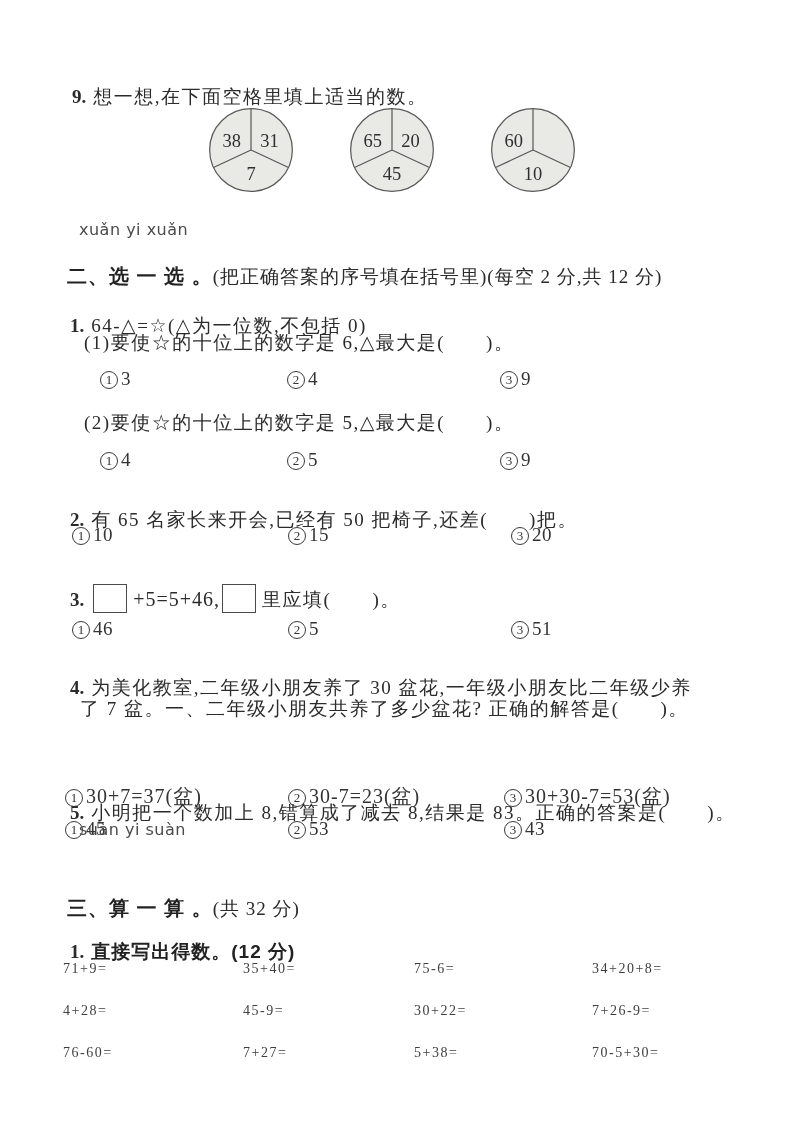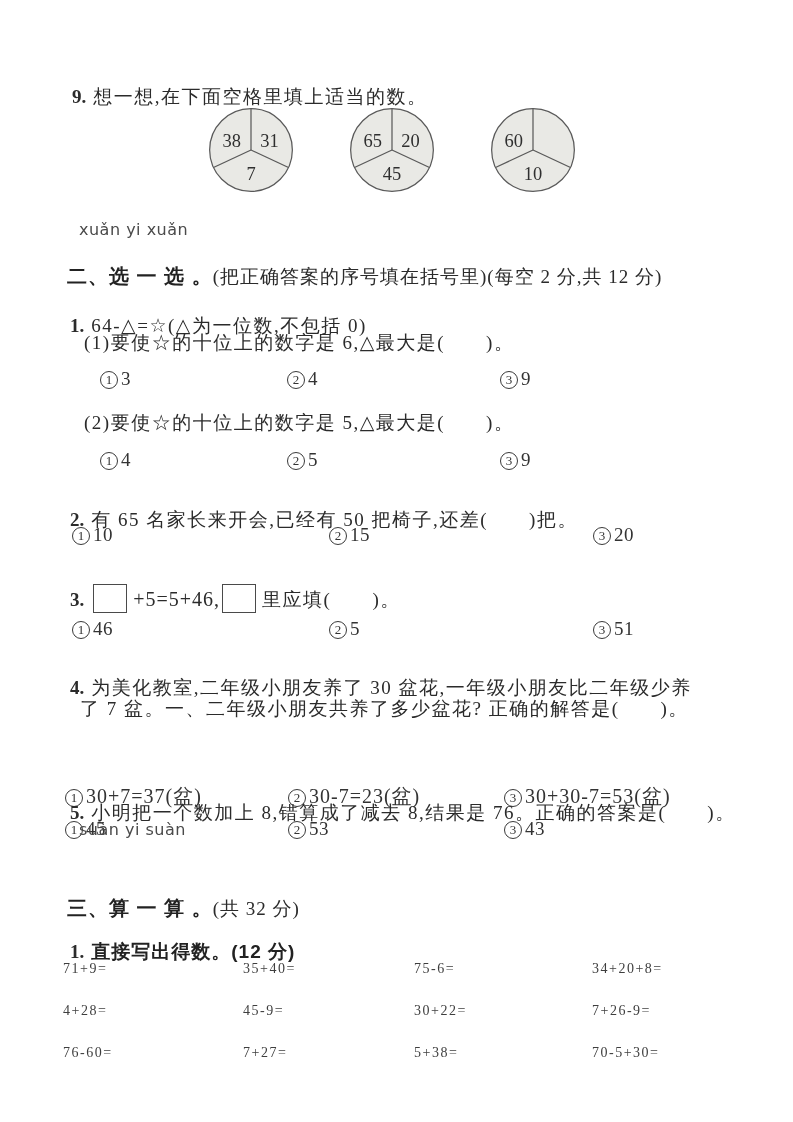--- a/index.html
+++ b/index.html
@@ -28,21 +28,21 @@
     font-weight:bold;font-size:20px;letter-spacing:1px;
     color:#222;
   }
   .sec-note{font-size:19px;letter-spacing:1px;color:#2b2b2b;}
   
   .opts{
     position:absolute;display:grid;font-size:19px;white-space:pre;
     letter-spacing:0.5px;color:#333;
   }
   .opts-a{left:0;padding-left:100px;grid-template-columns:187px 213px auto;}
-  .opts-b{left:0;padding-left:72px;grid-template-columns:216px 223px auto;gap:41px;}
+  .opts-b{left:0;padding-left:72px;grid-template-columns:216px 223px auto;}
   .opts-c{left:0;padding-left:65px;grid-template-columns:223px 216px auto;font-size:20px;letter-spacing:1px;}
   .circ{
     display:inline-block;box-sizing:border-box;
     width:18px;height:18px;border:1.3px solid #3a3a3a;border-radius:50%;
     text-align:center;line-height:15px;font-size:13px;font-style:normal;
     margin-right:3px;vertical-align:1px;letter-spacing:0;
   }
   
   .circles{position:absolute;left:207px;top:106px;display:flex;gap:53px;}
   .pie circle{fill:#e9e9e5;stroke:#595959;stroke-width:1.4;}
@@ -153,21 +153,21 @@
     <span class="qnum">4.</span><span>为美化教室,二年级小朋友养了 30 盆花,一年级小朋友比二年级少养</span>
   </div>
   <div class="line" style="left:80px;top:696px;">了 7 盆。一、二年级小朋友共养了多少盆花? 正确的解答是(　　)。</div>
   <div class="opts opts-c" style="top:738px;margin-top:45px;">
     <span><i class="circ">1</i><span>30+7=37(盆)</span></span>
     <span><i class="circ">2</i><span>30-7=23(盆)</span></span>
     <span><i class="circ">3</i><span>30+30-7=53(盆)</span></span>
   </div>
 
   <div class="line" style="left:45px;top:778px;">
-    <span class="qnum">5.</span><span>小明把一个数加上 8,错算成了减去 8,结果是 76。正确的答案是(　　)。</span>
+    <span class="qnum">5.</span><span>小明把一个数加上 8,错算成了减去 8,结果是 83。正确的答案是(　　)。</span>
   </div>
   <div class="opts opts-c" style="top:818px;font-size:19px;letter-spacing:0.5px;">
     <span><i class="circ">1</i><span>45</span></span>
     <span><i class="circ">2</i><span>53</span></span>
     <span><i class="circ">3</i><span>43</span></span>
   </div>
 
   <div class="pinyin" style="left:79px;top:820px;">suàn yi suàn</div>
   <div class="line" style="left:42px;top:873px;">
     <span class="sec-title">三、算 一 算 。</span><span class="sec-note">(共 32 分)</span>

